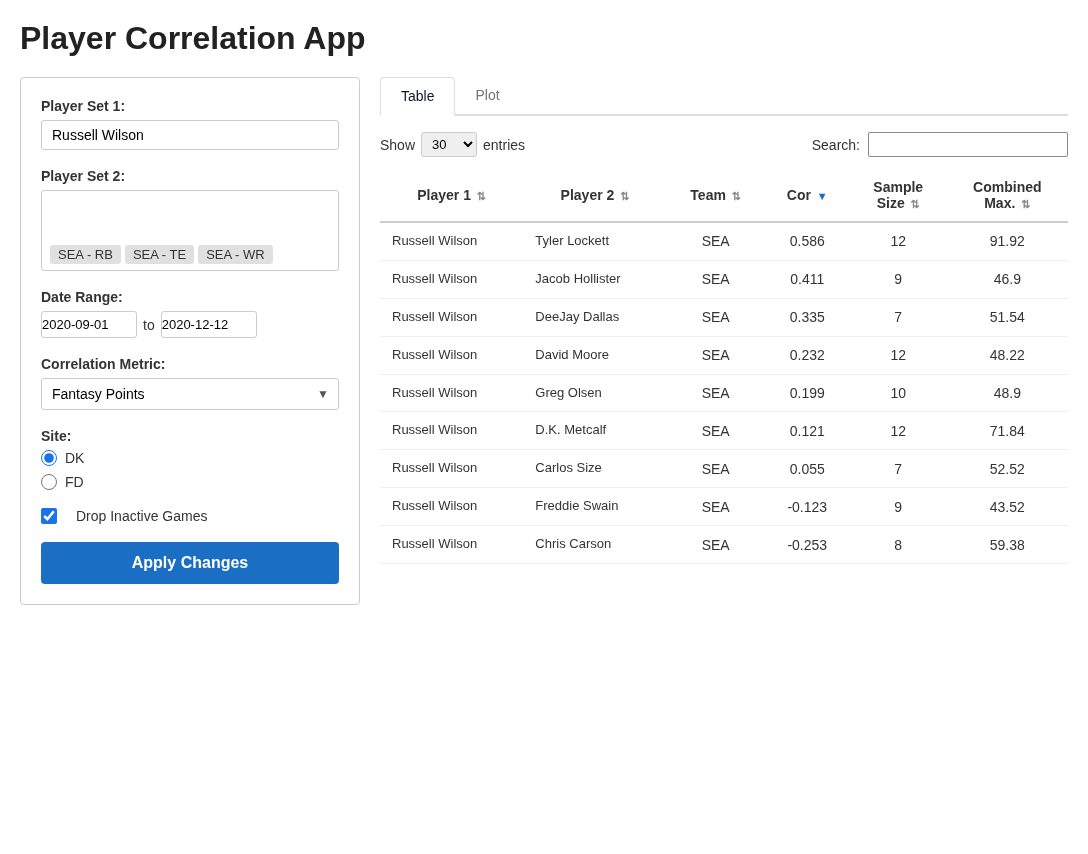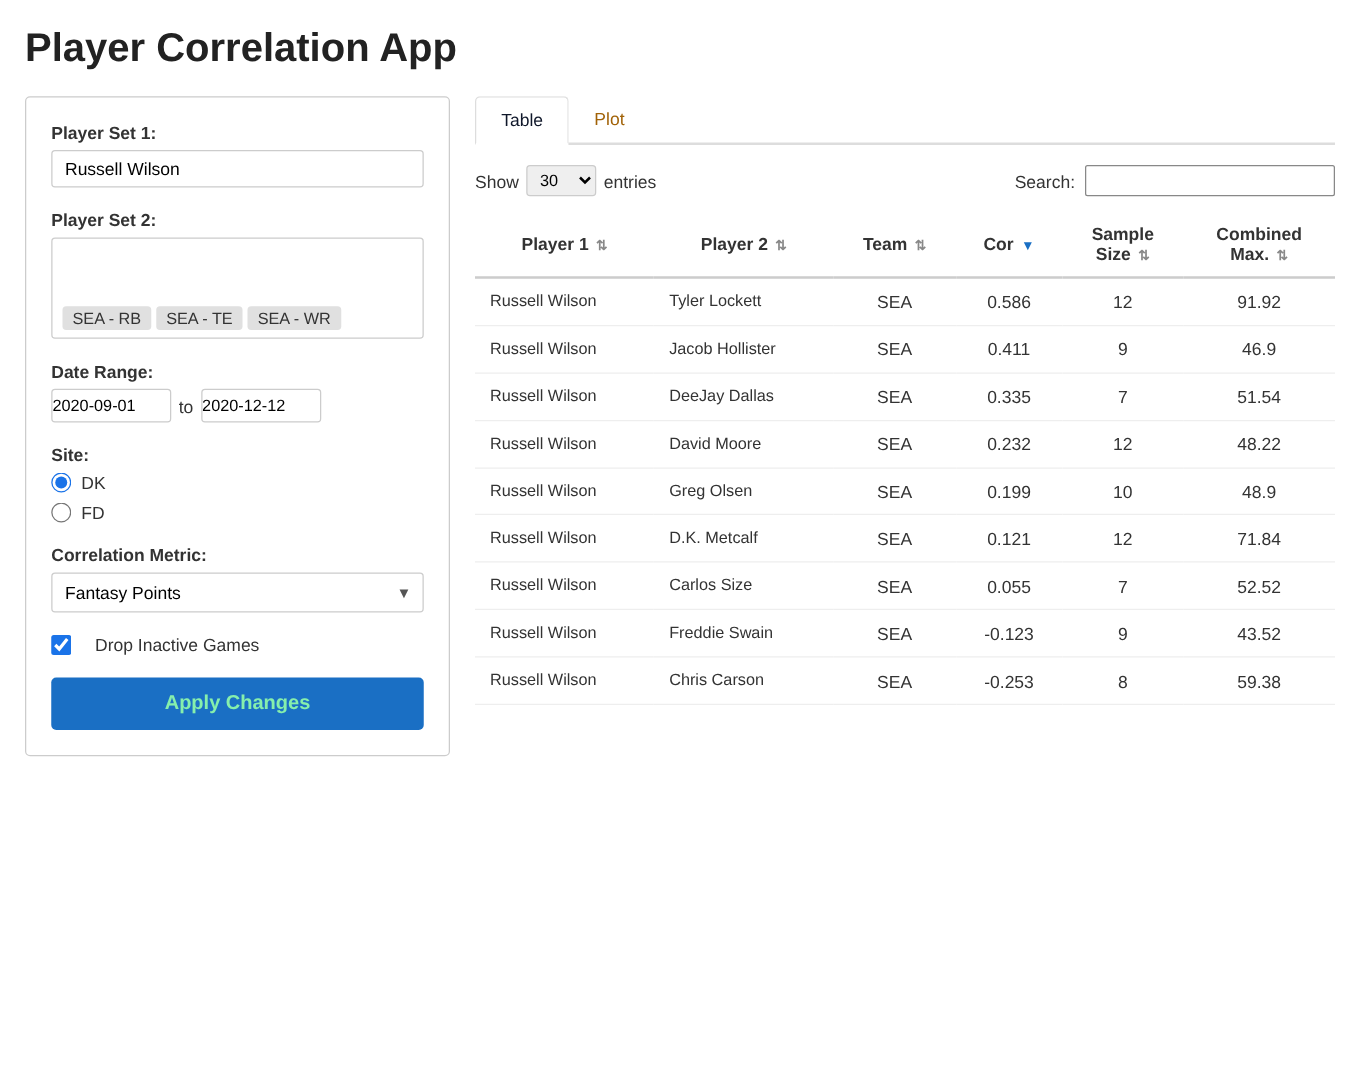--- a/index.html
+++ b/index.html
@@ -80,21 +80,21 @@
 
     .radio-group { display: flex; flex-direction: column; gap: 8px; }
     .radio-item { display: flex; align-items: center; gap: 8px; cursor: pointer; }
     .radio-item input[type="radio"] { cursor: pointer; accent-color: #1a73e8; width: 16px; height: 16px; }
 
     .checkbox-item { display: flex; align-items: center; gap: 19px; margin-bottom: 18px; cursor: pointer; }
     .checkbox-item input[type="checkbox"] { cursor: pointer; accent-color: #1a73e8; width: 16px; height: 16px; }
 
     .apply-btn {
       background: #1a6fc4;
-      color: #86efac;
+      color: #ffffff;
       border: none;
       border-radius: 4px;
       padding: 12px 24px;
       font-size: 16px;
       font-weight: bold;
       cursor: pointer;
       width: 100%;
     }
 
     
@@ -110,21 +110,21 @@
       font-size: 14px;
       color: #555;
       border-radius: 4px 4px 0 0;
     }
     .tab.active {
       background: #fff;
       color: #0f172a;
       border-bottom: 2px solid #fff;
       margin-bottom: -2px;
     }
-    .tab.link-style { background: transparent; border: none; color: #a16207; }
+    .tab.link-style { background: transparent; border: none; color: #737373; }
 
     .table-controls {
       display: flex;
       align-items: center;
       justify-content: space-between;
       margin-bottom: 12px;
     }
     .show-entries { display: flex; align-items: center; gap: 6px; }
     .show-entries select {
       border: 1px solid #ccc;
@@ -185,42 +185,42 @@
     <div class="field-group">
       <label class="field-label">Date Range:</label>
       <div class="date-range">
         <input class="date-input" type="text" value="2020-09-01" style="">
         <span>to</span>
         <input class="date-input" type="text" value="2020-12-12" style="">
       </div>
     </div>
 
     <div class="field-group">
+      <label class="field-label">Correlation Metric:</label>
+      <div class="select-wrapper">
+        <select class="select-input">
+          <option>Fantasy Points</option>
+          <option>DK Points</option>
+          <option>FD Points</option>
+        </select>
+        <span class="select-arrow">▼</span>
+      </div>
+    </div>
+
+    <div class="field-group">
       <label class="field-label">Site:</label>
       <div class="radio-group">
         <label class="radio-item">
           <input type="radio" name="site" value="DK" checked="" style="">
           <span>DK</span>
         </label>
         <label class="radio-item">
           <input type="radio" name="site" value="FD" style="">
           <span>FD</span>
         </label>
-      </div>
-    </div>
-
-    <div class="field-group">
-      <label class="field-label">Correlation Metric:</label>
-      <div class="select-wrapper">
-        <select class="select-input">
-          <option>Fantasy Points</option>
-          <option>DK Points</option>
-          <option>FD Points</option>
-        </select>
-        <span class="select-arrow">▼</span>
       </div>
     </div>
 
     <div class="checkbox-item">
       <input type="checkbox" checked="" style="">
       <span>Drop Inactive Games</span>
     </div>
 
     <button class="apply-btn">Apply Changes</button>
   </div>

